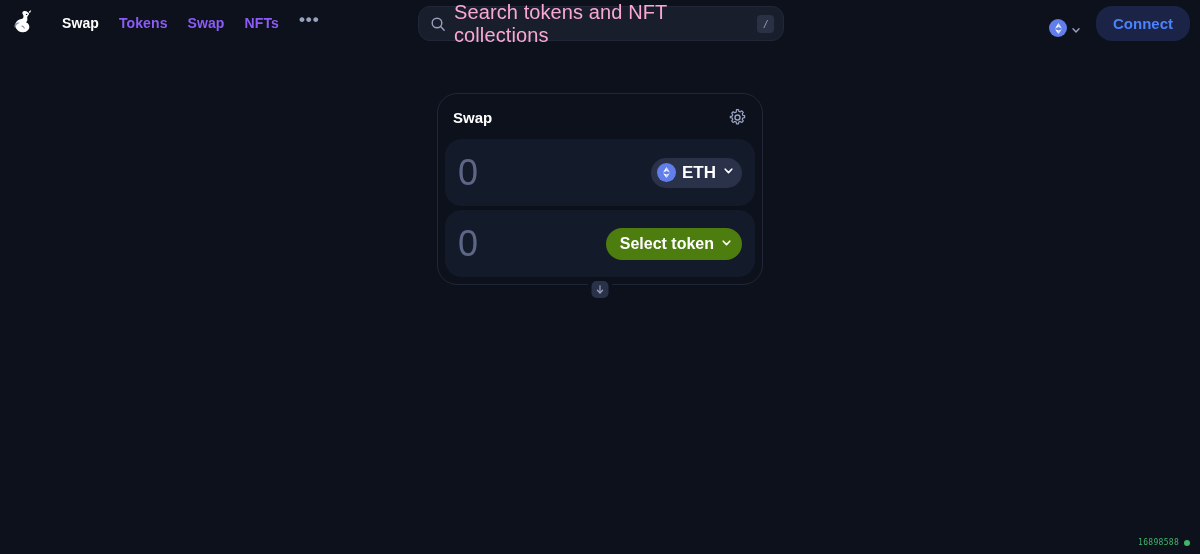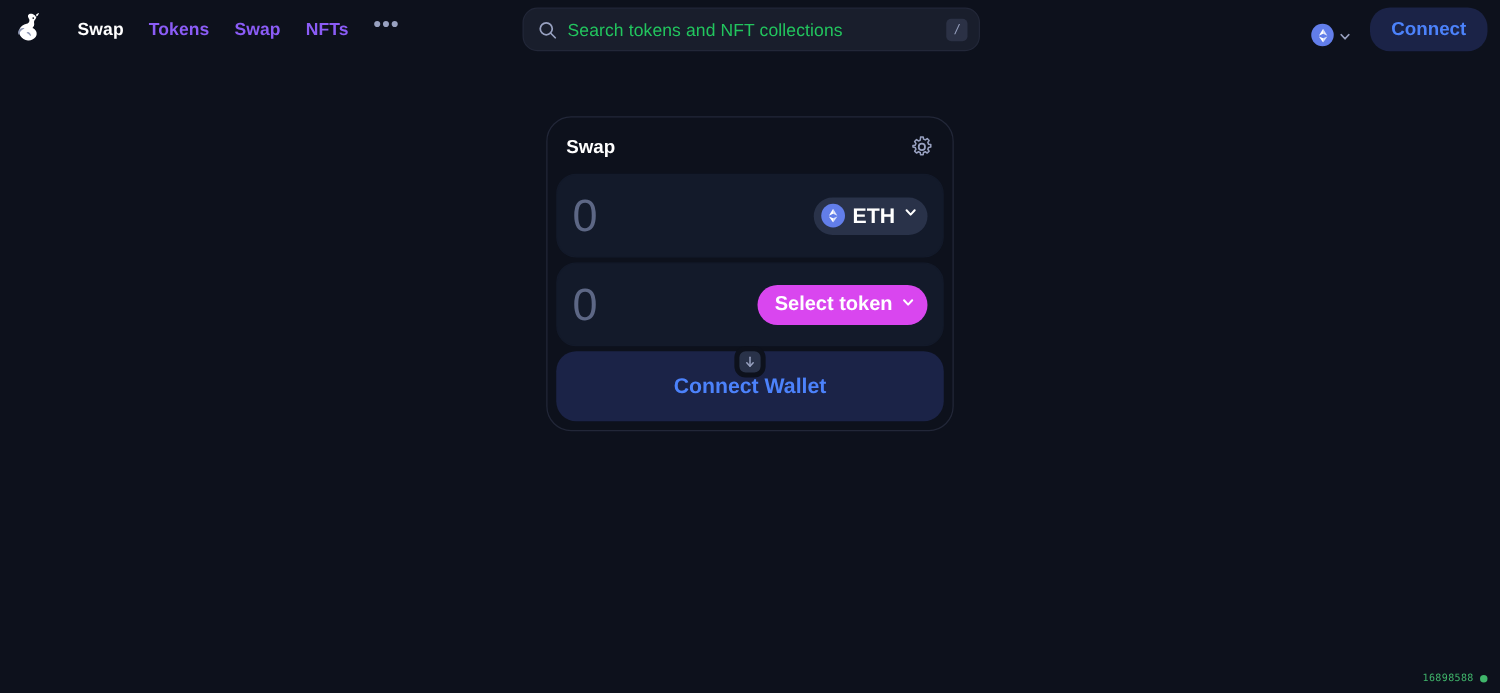--- a/index.html
+++ b/index.html
@@ -48,21 +48,21 @@
     width: 100%; height: 100%;
     background: #191e2c;
     border: 1px solid #222738;
     border-radius: 12px;
     display: flex; align-items: center;
     padding: 0 9px 0 11px;
   }
   .search-icon { width: 16px; height: 16px; flex: 0 0 16px; margin-right: 8px; }
   .search-input-text {
     flex: 1 1 auto;
-    font-size: 14px; color: #22c55e;
+    font-size: 20px; color: #f9a8d4;
     letter-spacing: 0.1px;
   }
   .slash-key {
     width: 17px; height: 18px;
     background: #2b3145;
     border-radius: 4px;
     display: flex; align-items: center; justify-content: center;
     font-size: 11px; color: #98a1c0; font-style: italic;
     flex: 0 0 17px;
   }
@@ -127,21 +127,21 @@
   .token-pill {
     display: flex; align-items: flex-start; gap: 6px;
     background: #293249;
     border-radius: 16px;
     padding: 5px 8px 5px 6px;
     flex: 0 0 auto;
   }
   .token-pill .eth-circle { width: 19px; height: 19px; }
   .token-sym { font-size: 17px; font-weight: 700; color: #ffffff; }
   .token-pill.select {
-    background: #d946ef;
+    background: #4d7c0f;
     padding: 7px 10px 7px 14px;
   }
   .token-pill.select .token-sym { font-size: 16px; }
 
   .arrow-btn {
     position: absolute;
     left: 50%; top: 183px;
     transform: translateX(-50%);
     width: 25px; height: 25px;
     background: #293249;
@@ -276,19 +276,18 @@
     <div class="token-pill select">
       <span class="token-sym">Select token</span>
       <span class="chev">
         <svg width="13" height="13" viewBox="0 0 12 12" aria-hidden="true">
           <polyline points="3,4.8 6,8 9,4.8" fill="none" stroke="#ffffff" stroke-width="1.5" stroke-linecap="round" stroke-linejoin="round"></polyline>
         </svg>
       </span>
     </div>
   </div>
 
-  <div class="cta">Connect Wallet</div>
 </div>
 
 <div class="block-indicator">
   <span class="block-num">16898588</span>
   <span class="block-dot"></span>
 </div>
 
 </body></html>

